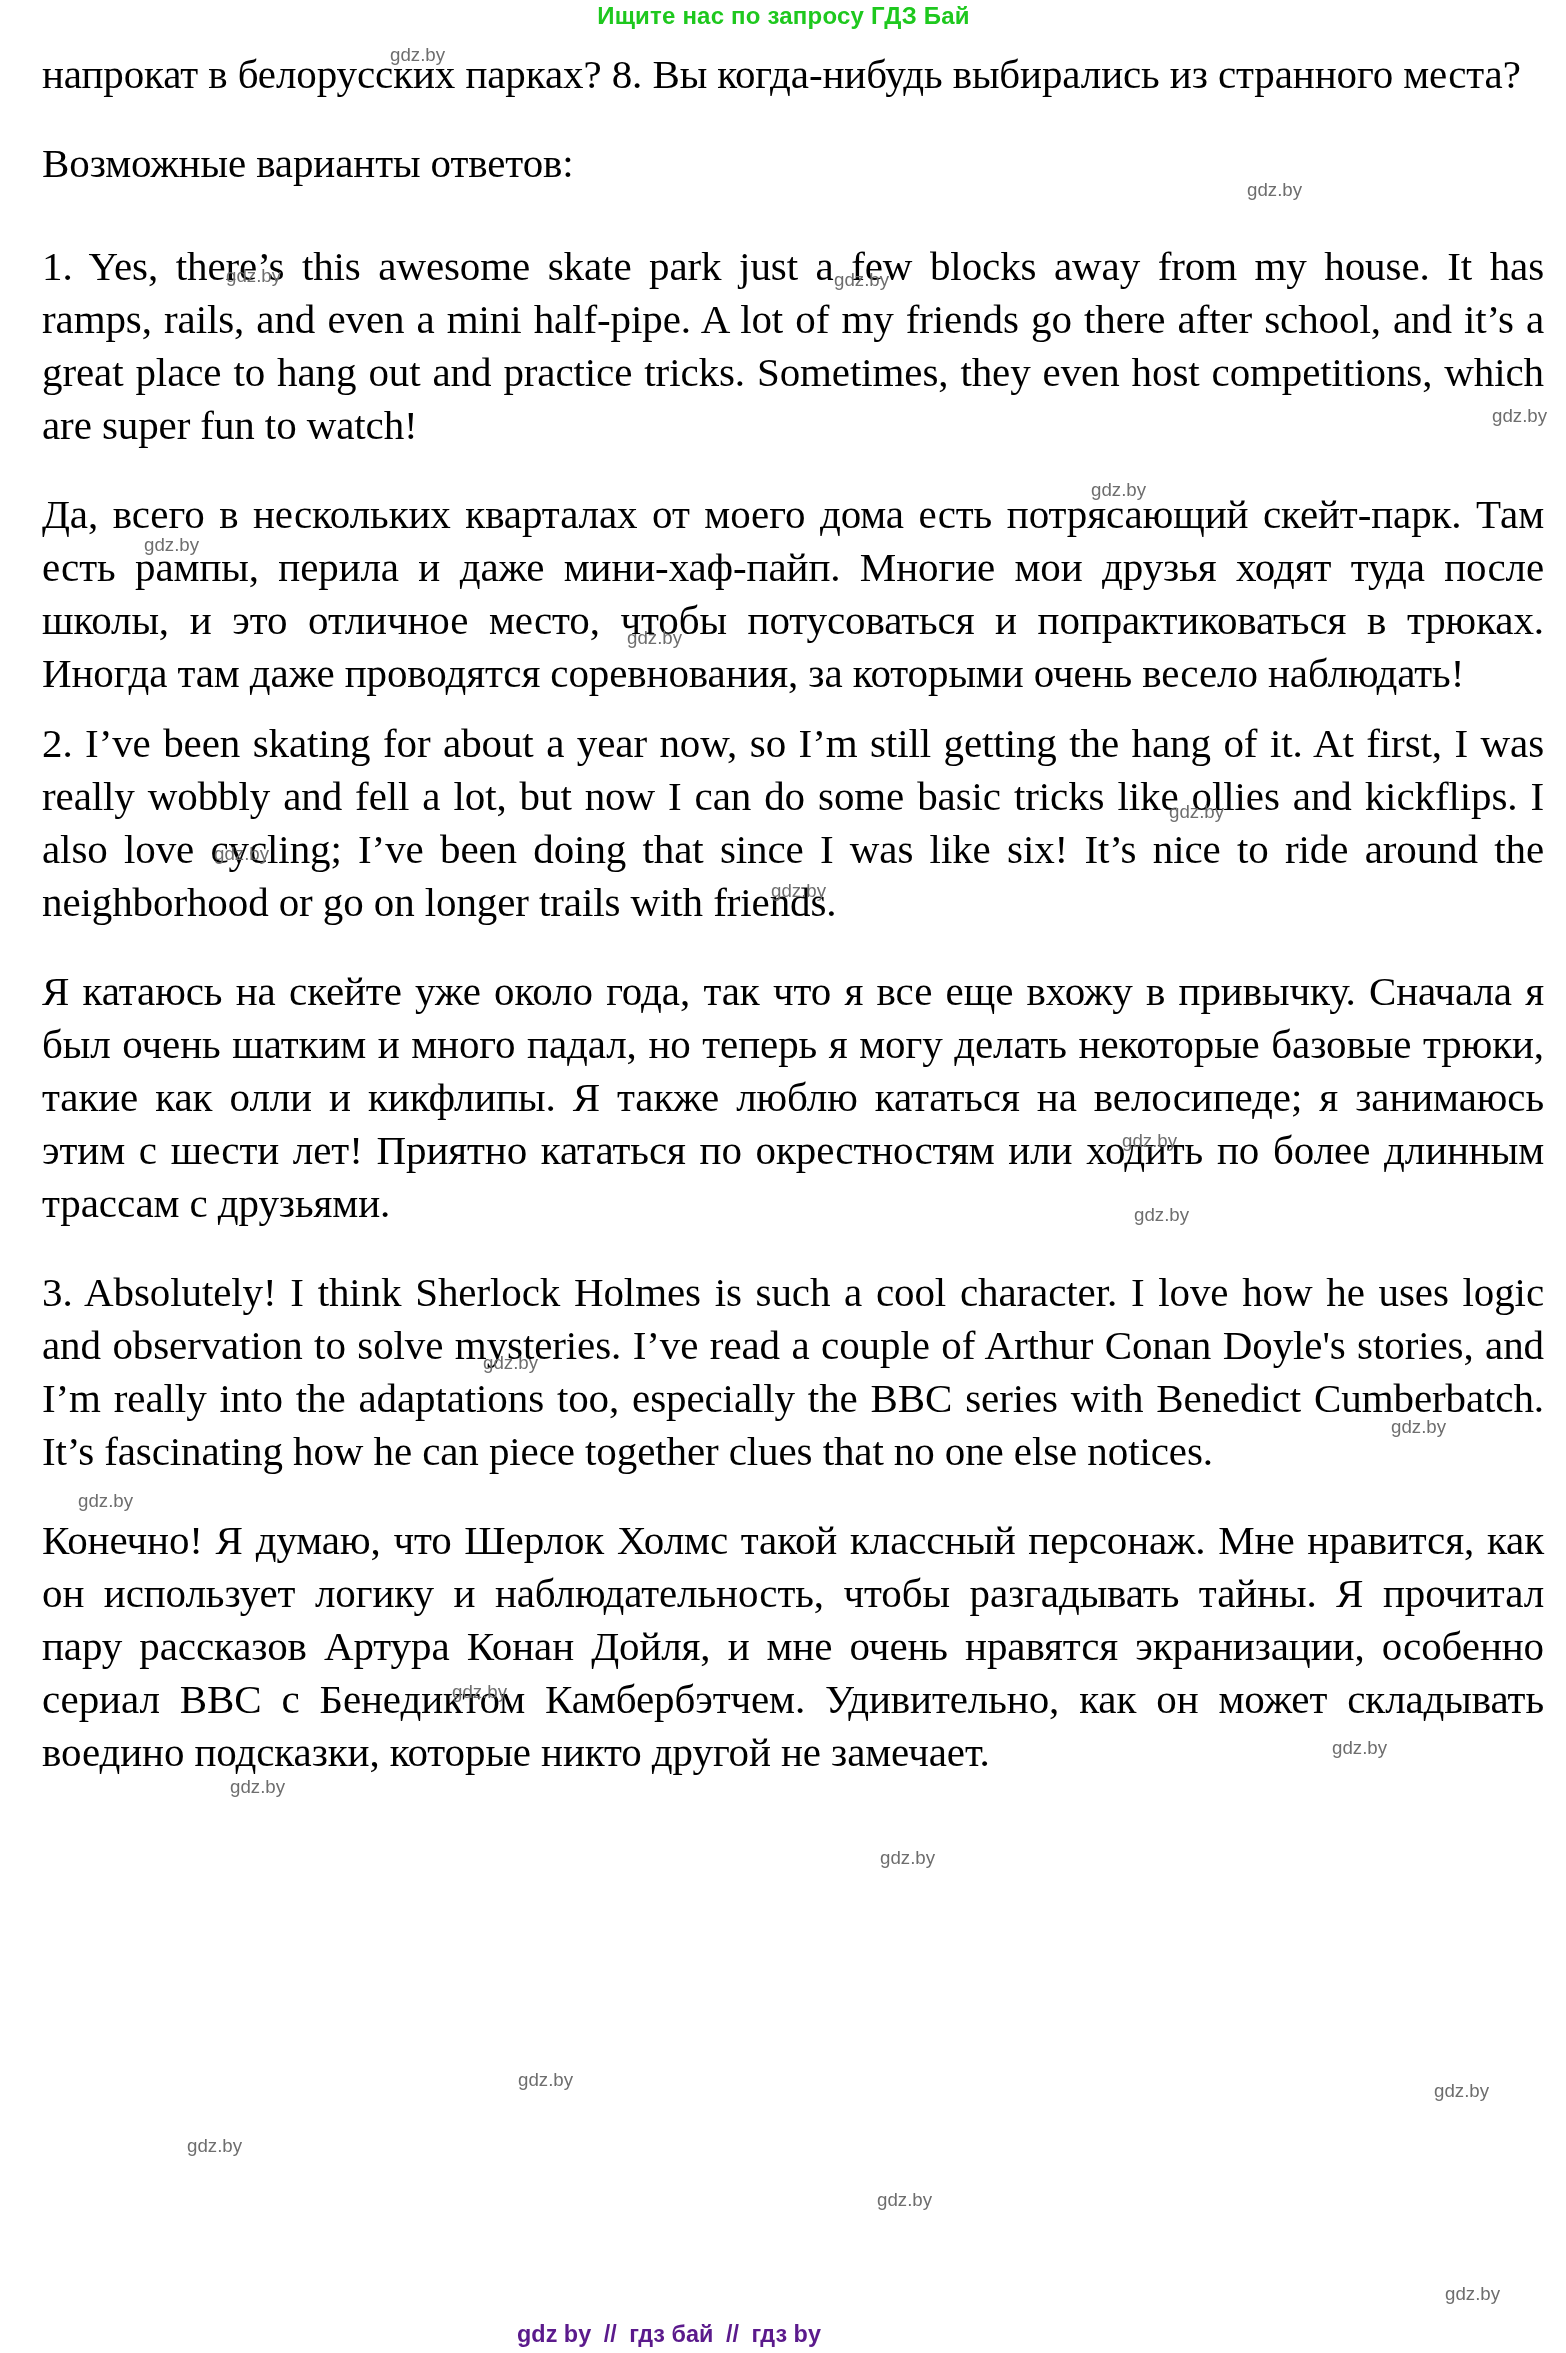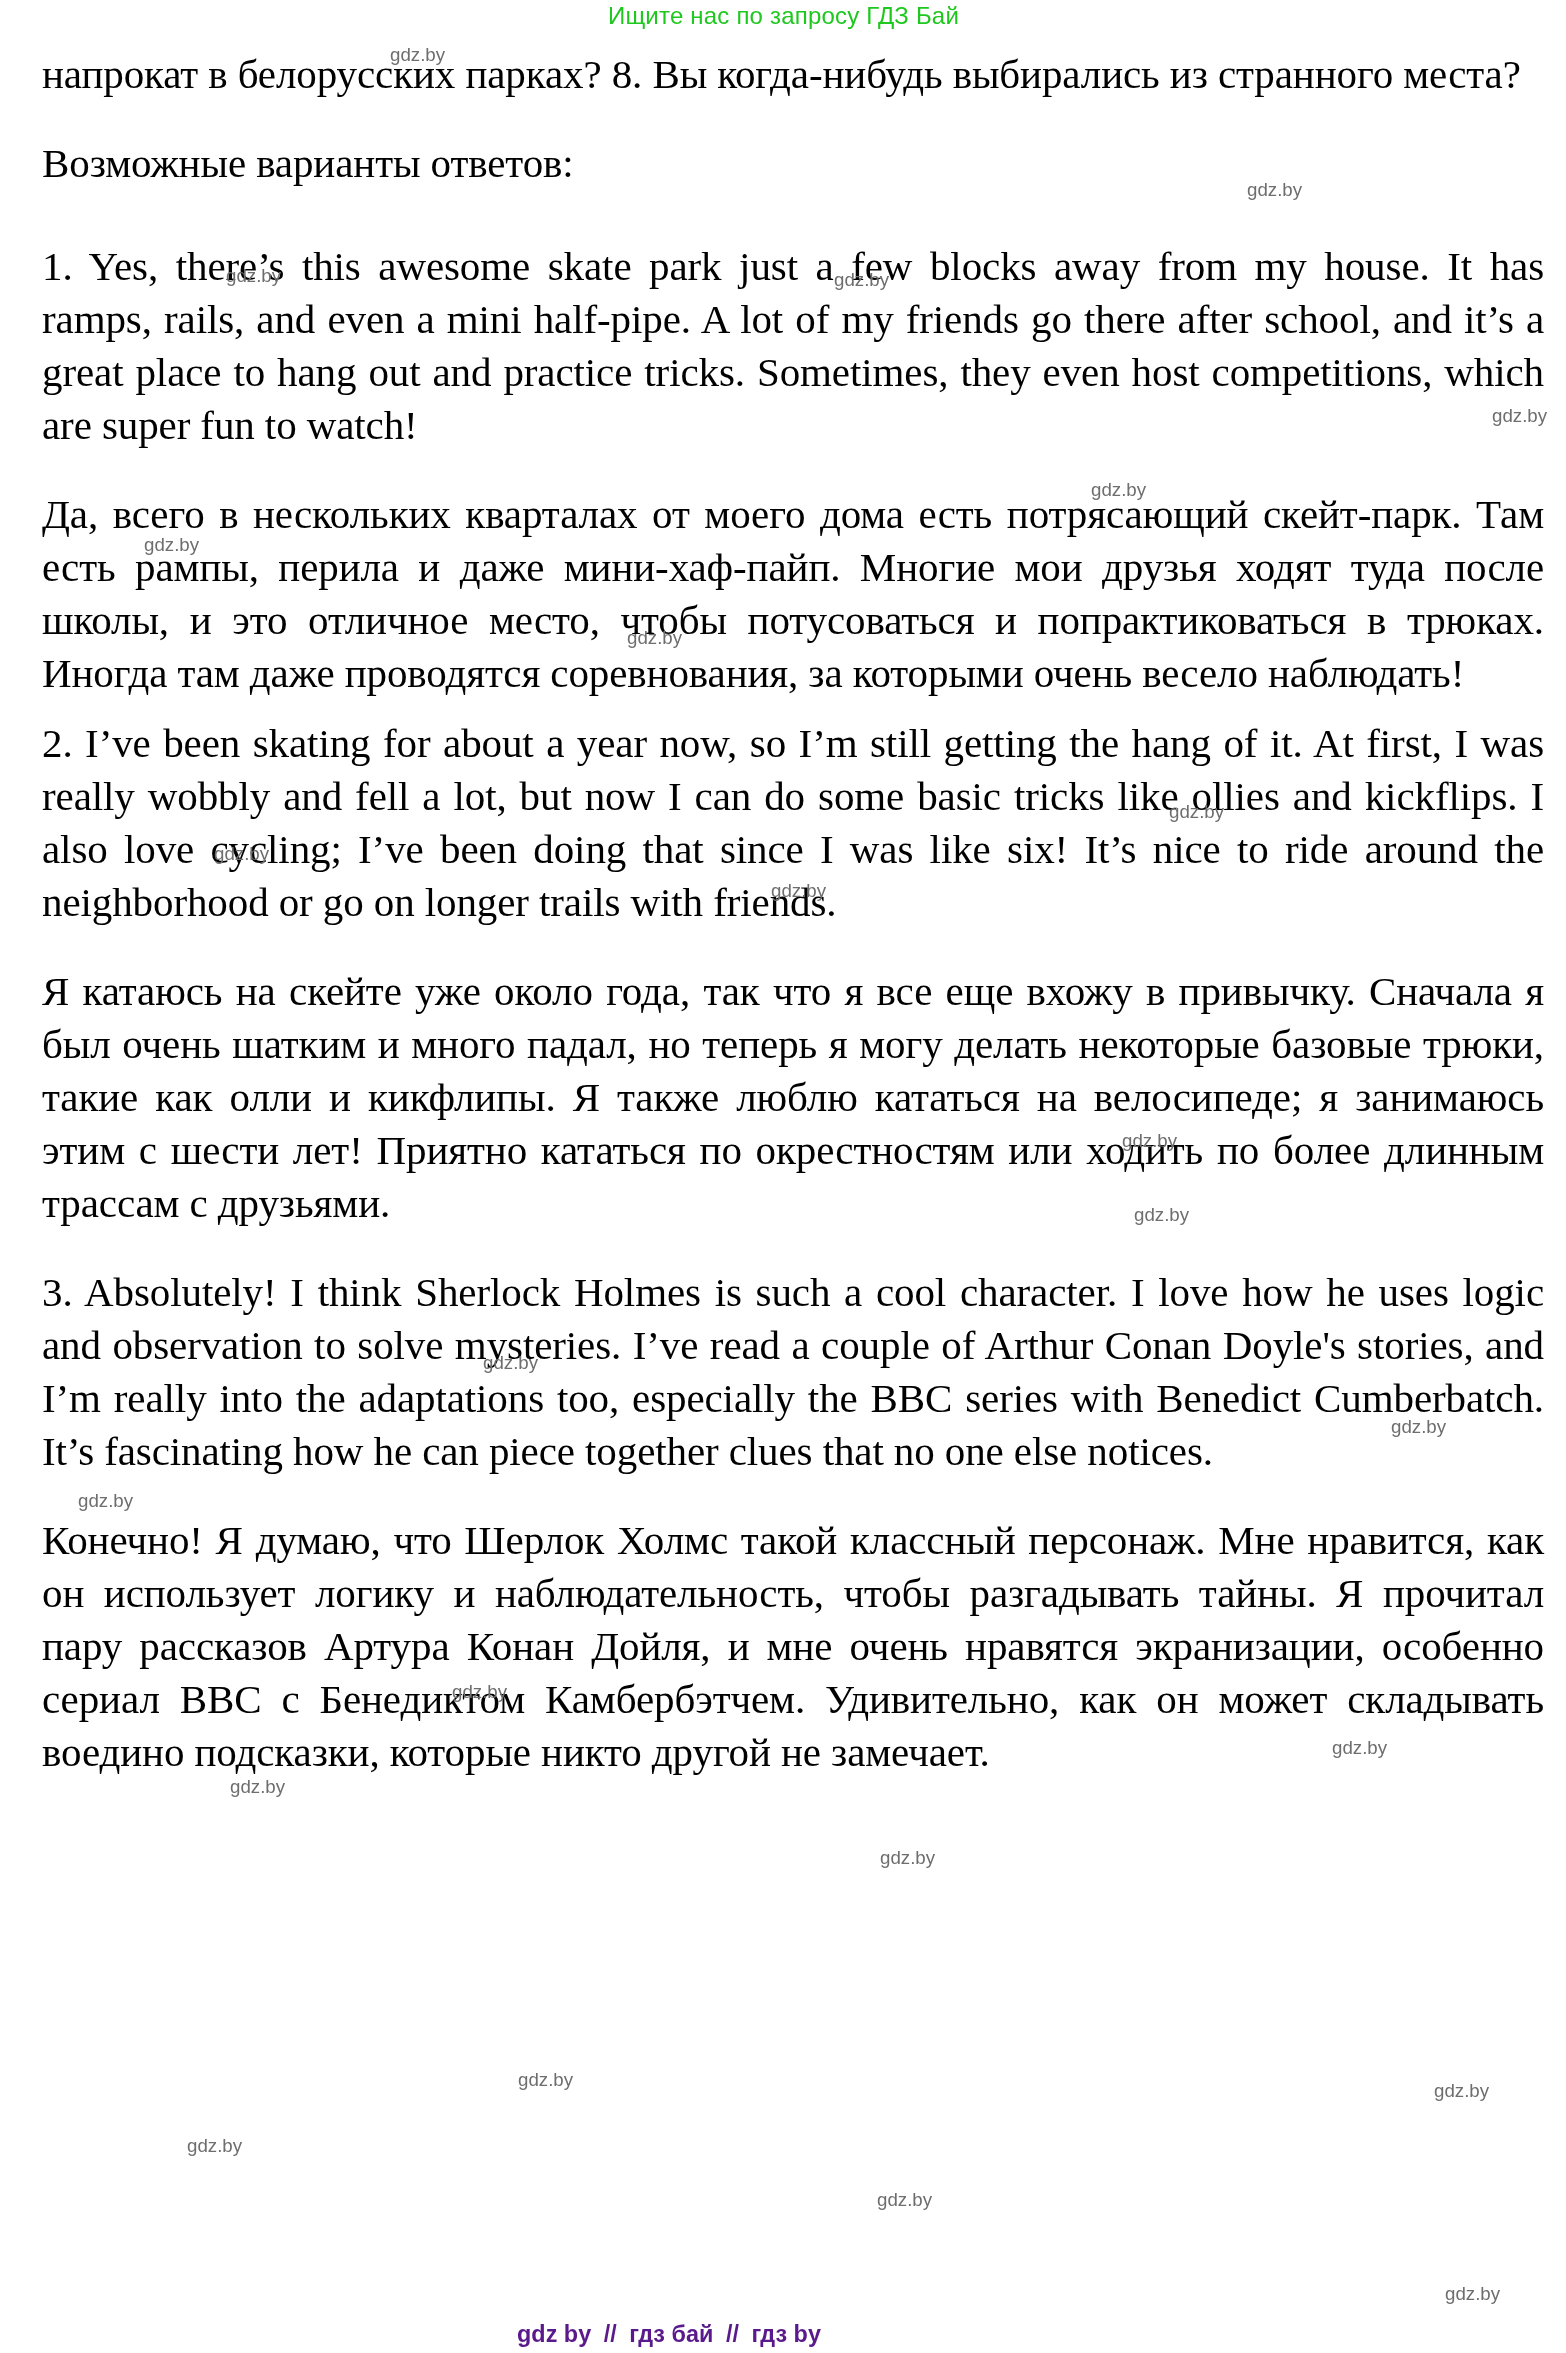--- a/index.html
+++ b/index.html
@@ -21,21 +21,21 @@
 
   
   .promo-bar {
     position: absolute;
     top: 1.6px;
     left: 0;
     width: 1567px;
     text-align: center;
     font-family: "Liberation Sans", "DejaVu Sans", sans-serif;
     font-size: 24px;
-    font-weight: 400;
+    font-weight: 700;
     letter-spacing: 0.2px;
     color: #1ec81e;
     white-space: nowrap;
   }
 
   
   .content {
     position: absolute;
     left: 21px;
     top: 48px;

